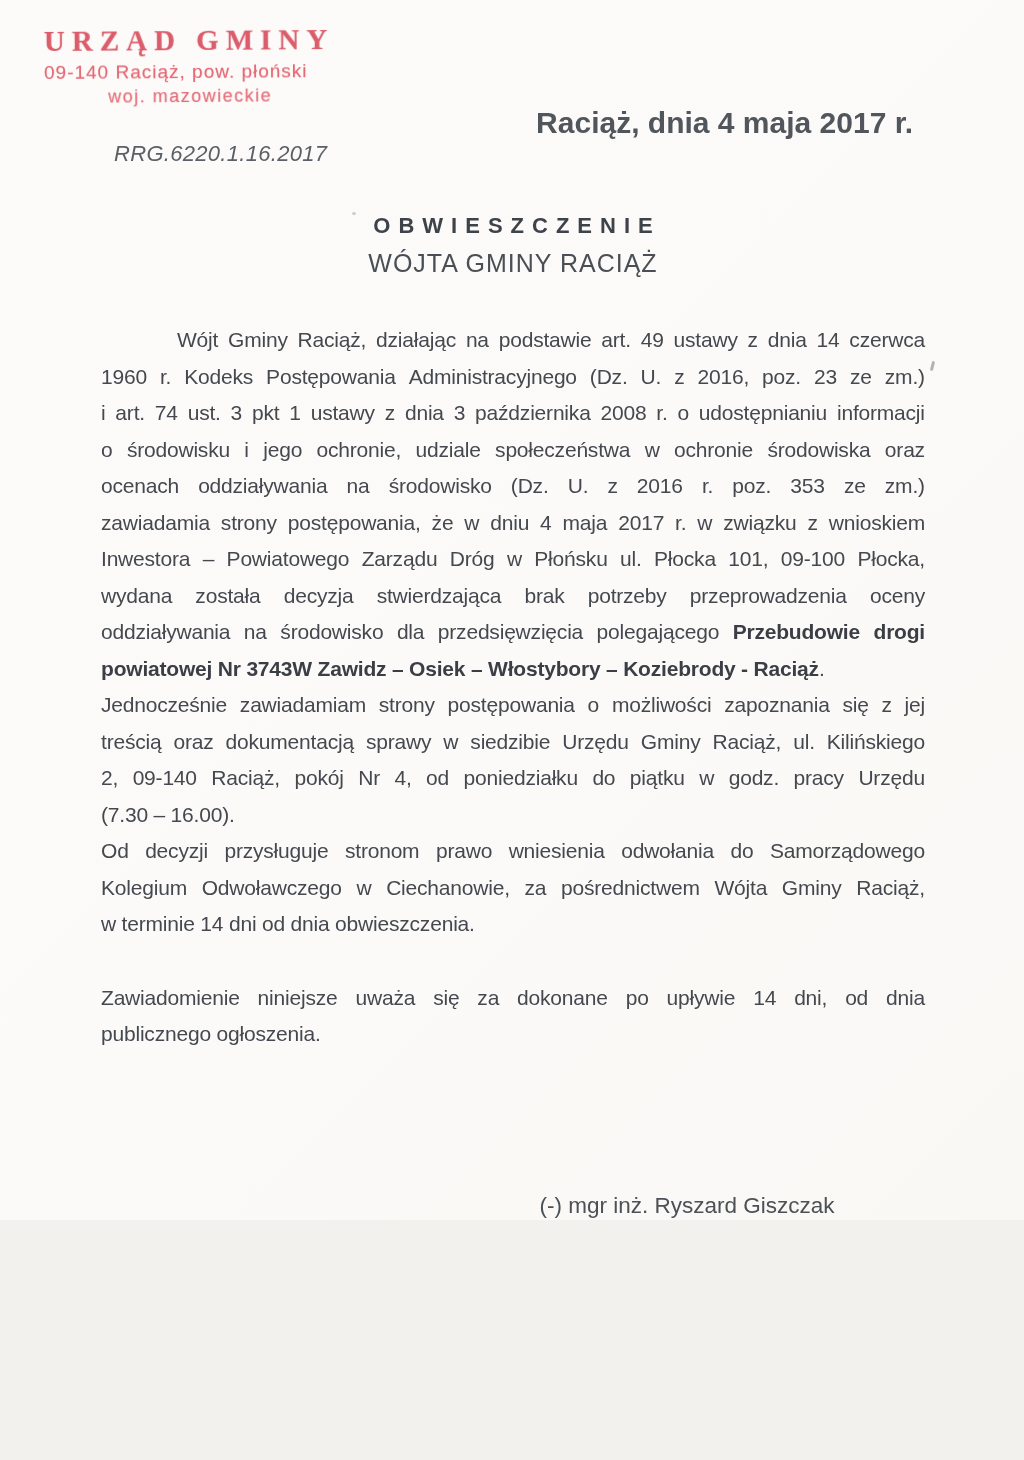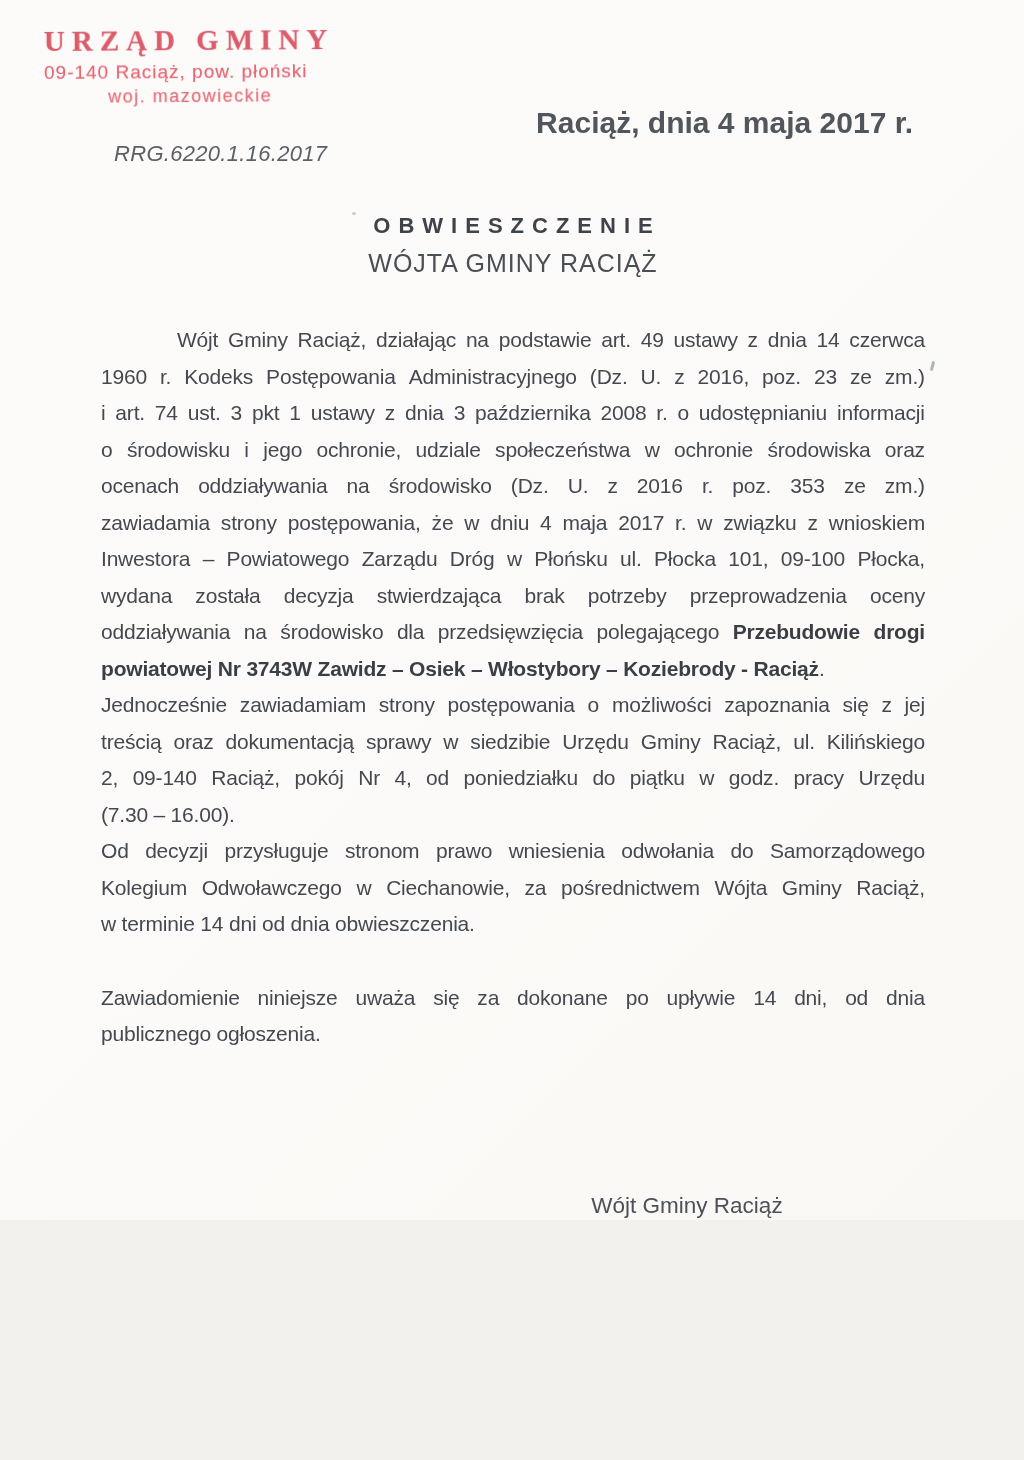--- a/index.html
+++ b/index.html
@@ -328,20 +328,19 @@
           <span class="">14</span>
           <span class="">dni,</span>
           <span class="">od</span>
           <span class="">dnia</span>
         </div>
         <div class="line"><span>publicznego ogłoszenia.</span></div>
       </div>
     </div>
 
   <div class="signature">
-    <div>Wójt Gminy Raciąż</div>
     <div>(-) mgr inż. Ryszard Giszczak</div>
   </div>
 
   <span class="artifact-tick"></span>
   <span class="artifact-speck"></span>
 
 </div>
 
 </body></html>

